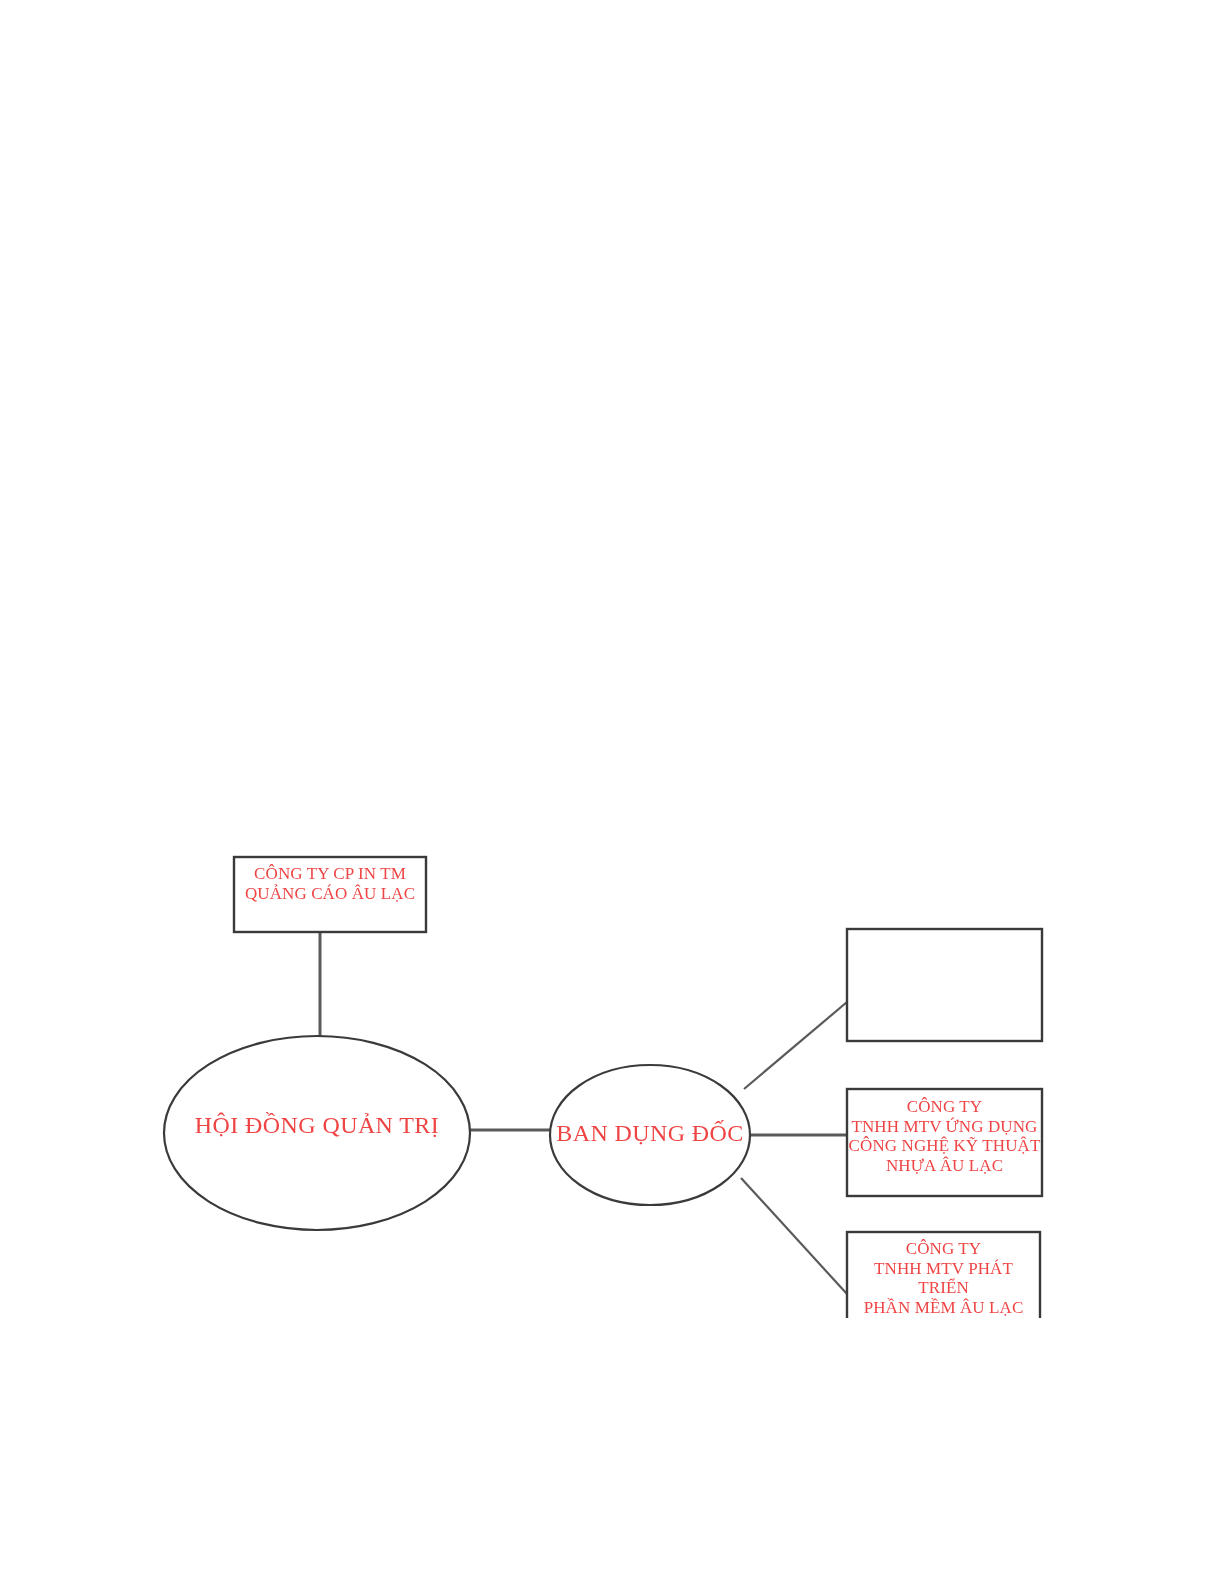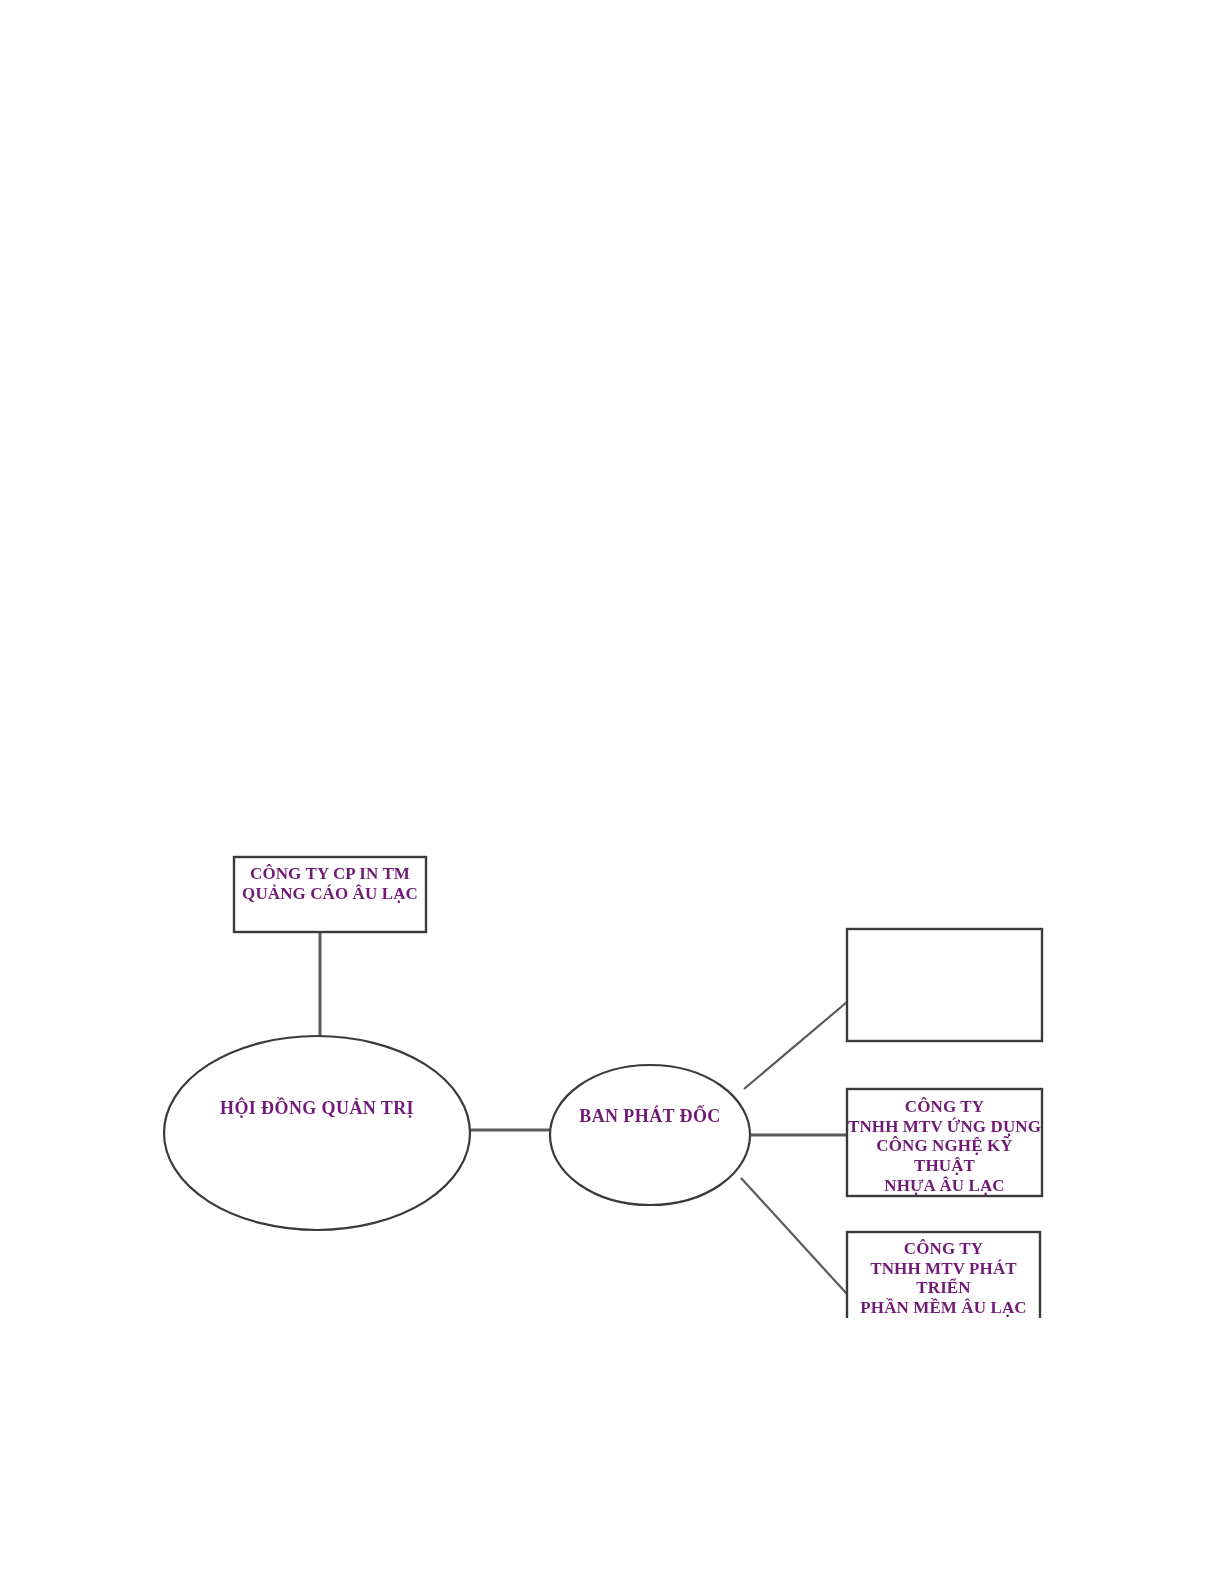--- a/index.html
+++ b/index.html
@@ -8,22 +8,21 @@
     padding: 0;
     background: #ffffff;
   }
   #page {
     position: relative;
     width: 1225px;
     height: 1318px;
     background: #ffffff;
     overflow: hidden;
     font-family: "Liberation Serif", "DejaVu Serif", serif;
-    color: #701a75;
-    font-weight: bold;
+    color: #ef4444;
   }
   #org-svg {
     position: absolute;
     left: 0;
     top: 0;
     width: 1225px;
     height: 1585px;
   }
   .node-shape {
     fill: #ffffff;
@@ -55,22 +54,23 @@
     pointer-events: none;
   }
   .node-label {
     position: absolute;
     text-align: center;
     line-height: 1.16;
     white-space: pre-line;
     letter-spacing: 0.2px;
   }
   .ellipse-label {
-    font-size: 18px;
+    font-size: 24px;
     letter-spacing: 0.4px;
+    margin-top: 14px;
   }
   .box-label {
     font-size: 17px;
     letter-spacing: 0.1px;
   }
 </style>
 </head>
 <body>
 
 <div id="page">
@@ -96,21 +96,21 @@
     <rect class="node-box" x="847" y="1232" width="193" height="128"></rect>
   </svg>
 
   <div class="label-layer">
 
     <div class="node-label box-label" style="left:234px; top:864px; width:192px;">CÔNG TY CP IN TM
 QUẢNG CÁO ÂU LẠC</div>
 
     <div class="node-label ellipse-label" style="left:164px; top:1098px; width:306px;">HỘI ĐỒNG QUẢN TRỊ</div>
 
-    <div class="node-label ellipse-label" style="left:550px; top:1106px; width:200px;">BAN PHÁT ĐỐC</div>
+    <div class="node-label ellipse-label" style="left:550px; top:1106px; width:200px;">BAN DỤNG ĐỐC</div>
 
 
     <div class="node-label box-label" style="left:847px; top:1097px; width:195px;">CÔNG TY
 TNHH MTV ỨNG DỤNG
 CÔNG NGHỆ KỸ  THUẬT
 NHỰA ÂU LẠC</div>
 
     <div class="node-label box-label" style="left:847px; top:1239px; width:193px;">CÔNG TY
 TNHH MTV PHÁT TRIỂN
 PHẦN MỀM ÂU LẠC</div>

